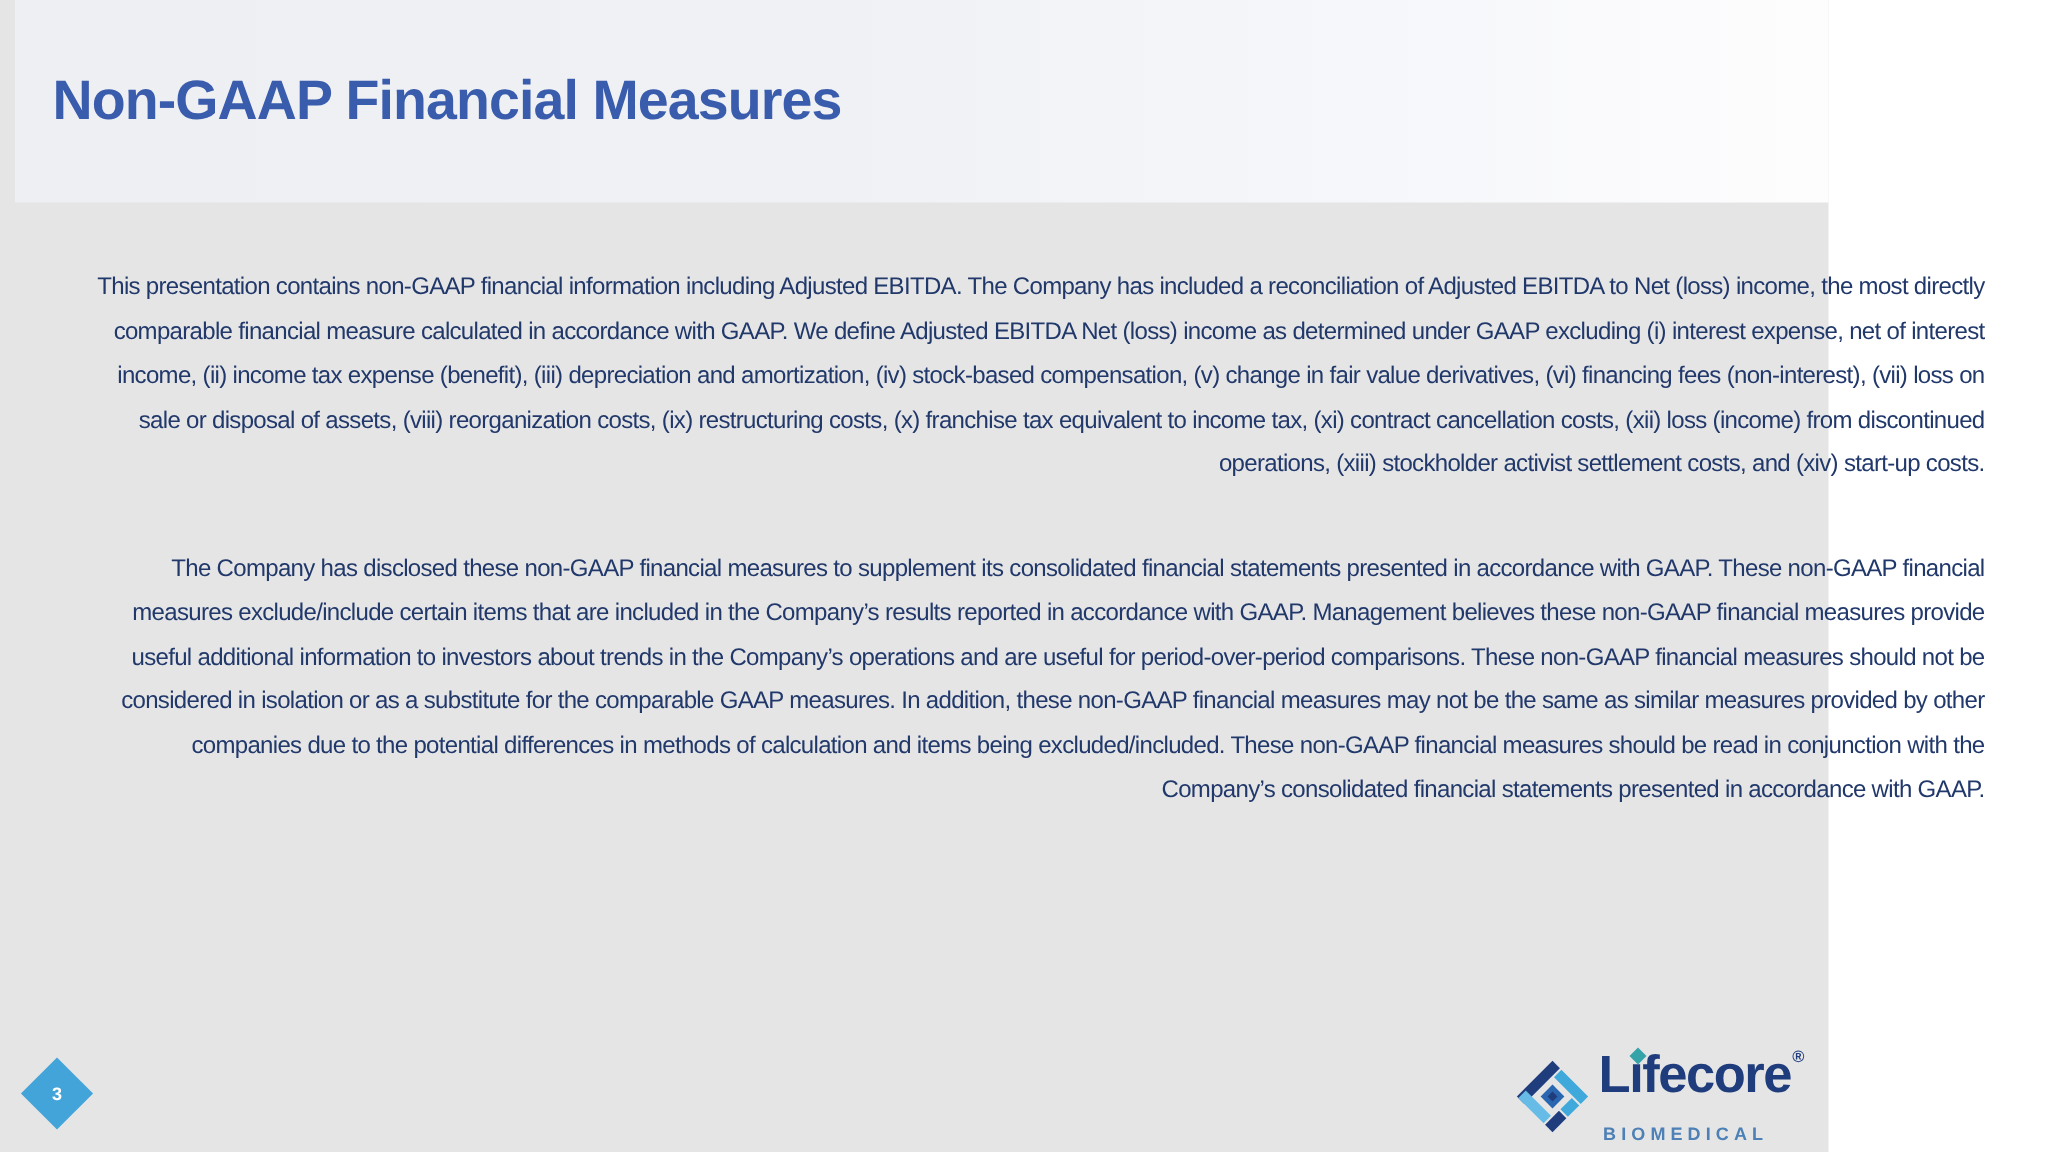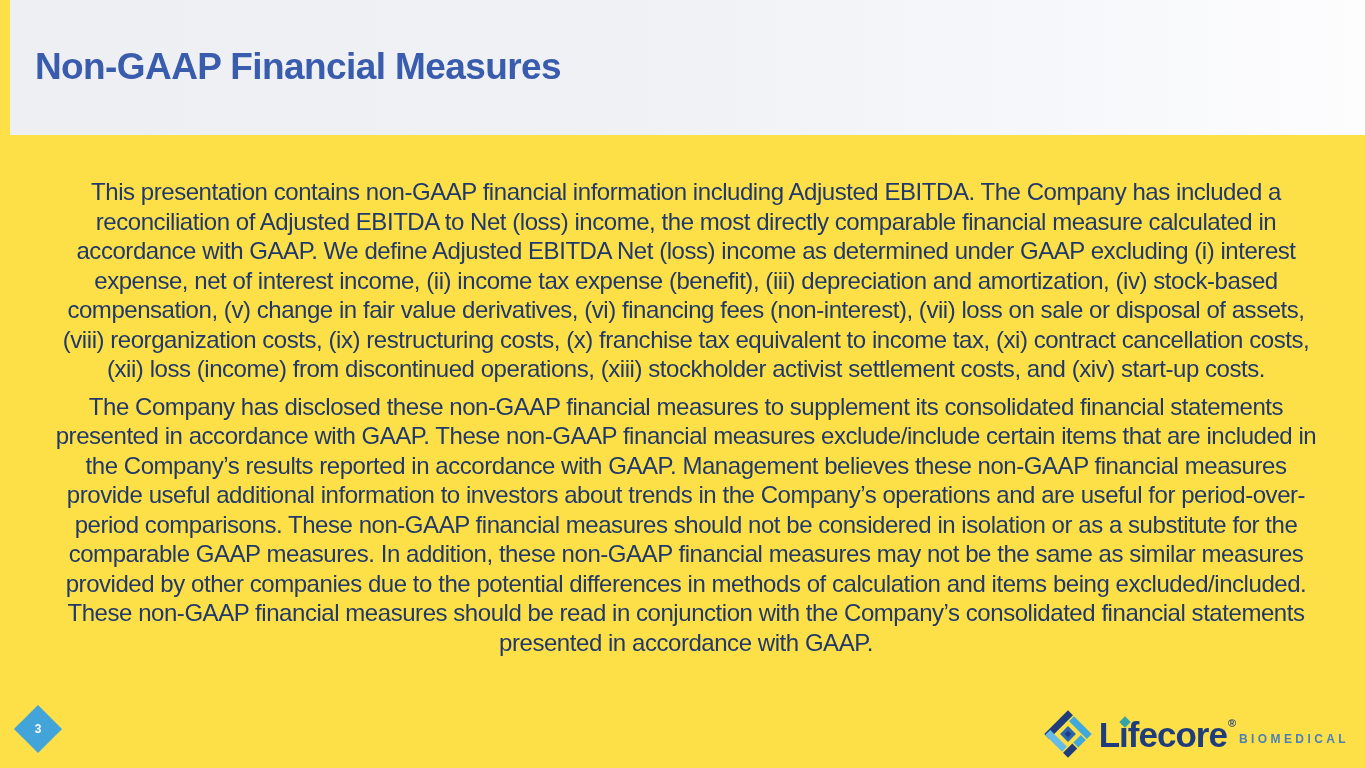--- a/index.html
+++ b/index.html
@@ -1,23 +1,23 @@
 <!DOCTYPE html>
 <html><head>
 <meta charset="utf-8">
 <style>
   * { margin: 0; padding: 0; box-sizing: border-box; }
   html, body { width: 1365px; height: 768px; background: #ffffff; overflow: hidden; }
   body { font-family: "Liberation Sans", "DejaVu Sans", sans-serif; }
 
   .slide {
     position: relative;
-    width: 1365px;
+    width: 1219px;
     height: 768px;
-    background: #fde047;
+    background: #e5e5e5;
   }
 
   
   .header-band {
     position: absolute;
     top: 0;
     left: 10px;
     right: 0;
     height: 135px;
     background: linear-gradient(90deg, #EDEFF3 0%, #EFF1F5 45%, #F6F7FA 75%, #FDFDFE 100%);
@@ -34,26 +34,26 @@
     white-space: nowrap;
   }
 
   
   .body-text {
     position: absolute;
     top: 177px;
     left: 49px;
     width: 1274px;
     color: #21386B;
-    font-size: 24px;
+    font-size: 16px;
     letter-spacing: -0.45px;
     line-height: 29.5px;
-    text-align: center;
+    text-align: right;
   }
-  .body-text p + p { margin-top: 8px; }
+  .body-text p + p { margin-top: 40px; }
 
   
   .page-diamond {
     position: absolute;
     left: 21px;
     top: 712px;
     width: 34px;
     height: 34px;
     background: #42A4D9;
     transform: rotate(45deg);
@@ -74,21 +74,21 @@
   .footer-logo {
     position: absolute;
     right: 16px;
     bottom: 6px;
     display: flex;
     align-items: center;
   }
   .logo-mark { display: block; }
   .logo-text-col {
     display: flex;
-    flex-direction: row;
+    flex-direction: column;
     margin-left: 3px;
   }
   .brand-line {
     position: relative;
     display: flex;
     align-items: flex-start;
     line-height: 1;
   }
   .brand-name {
     font-size: 35px;

